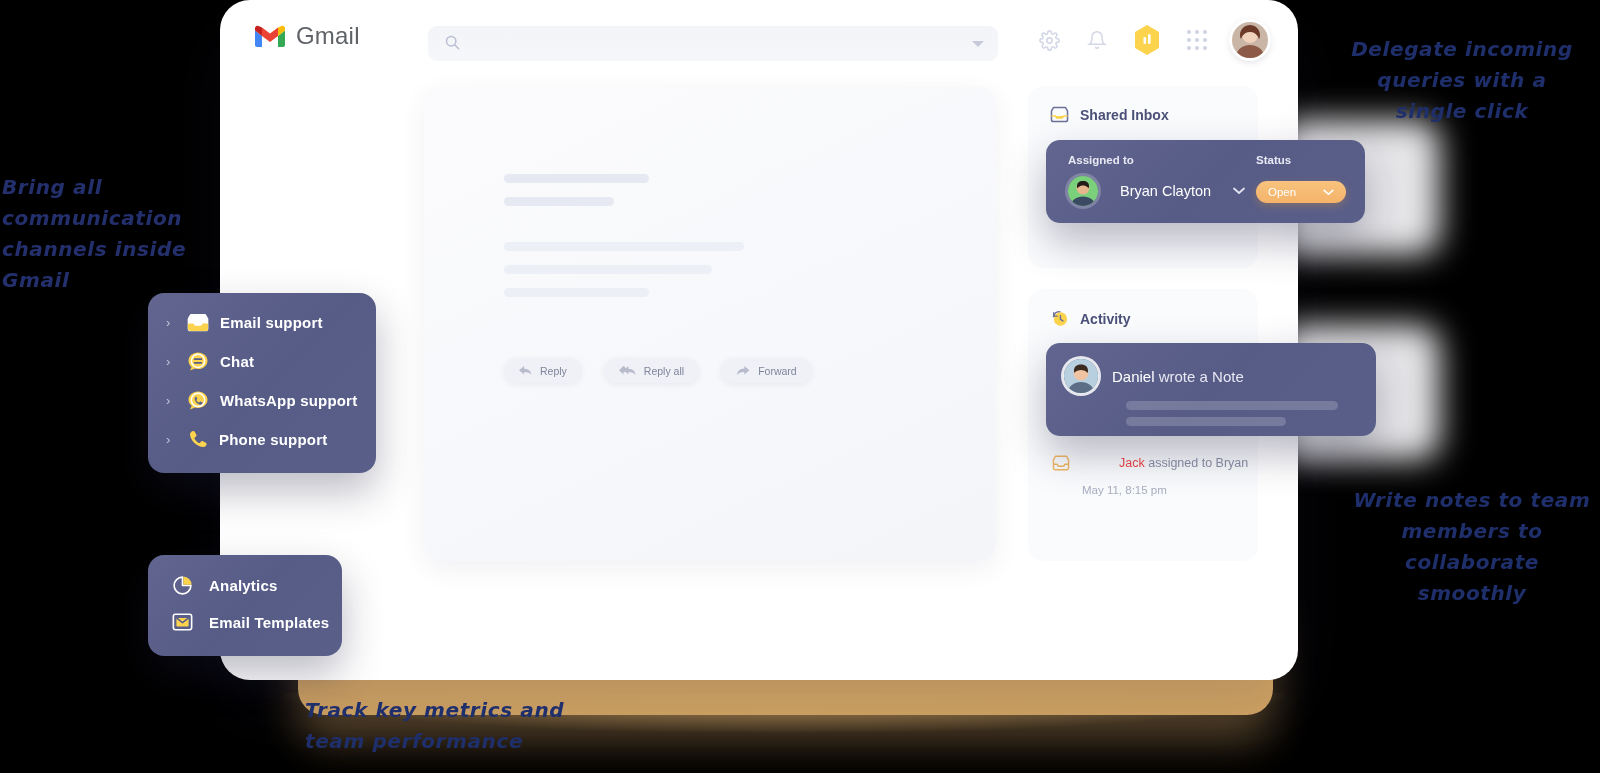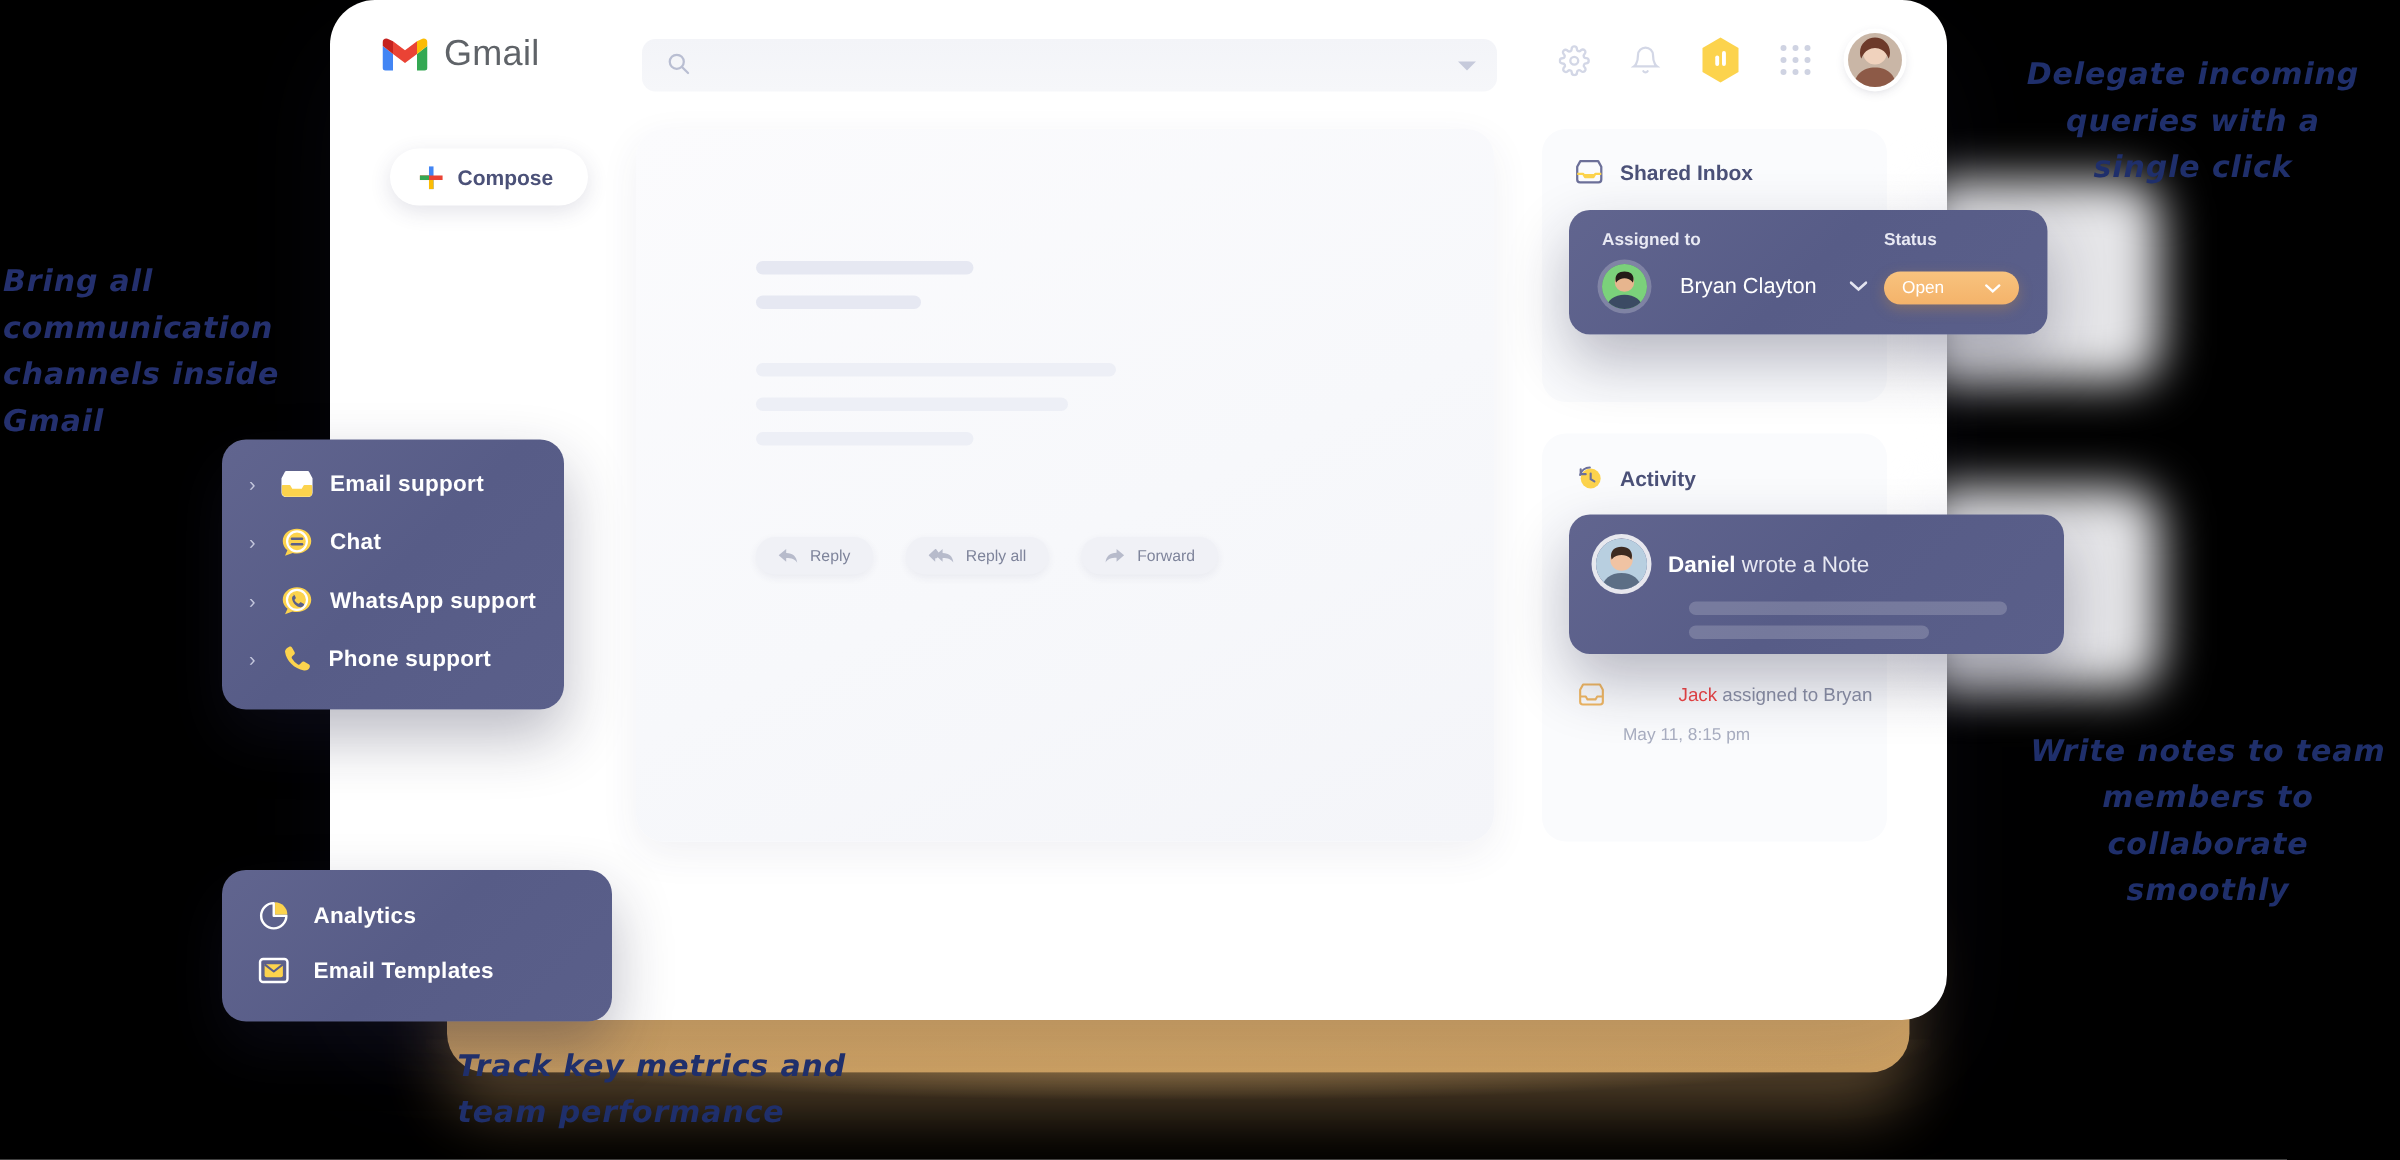--- a/index.html
+++ b/index.html
@@ -97,42 +97,42 @@
                background:linear-gradient(180deg,#f8c37e 0%,#f4b36a 100%);
                display:flex;align-items:center;justify-content:space-between;padding:0 12px;
                box-sizing:border-box;box-shadow:0 3px 9px rgba(200,140,60,.35);}
   .status-pill .s{font-size:11.5px;color:#fff;font-weight:500;}
 
   #note-panel{left:1046px;top:343px;width:330px;height:93px;}
   .note-row{position:absolute;left:18px;top:16px;display:flex;align-items:center;gap:14px;}
   .note-row .av{width:34px;height:34px;border-radius:50%;overflow:hidden;
                 box-shadow:0 0 0 3px rgba(255,255,255,.85);}
   .note-txt{font-size:15px;color:#e7e8f2;}
-  .note-txt b{color:#fff;font-weight:700;text-align:right;}
+  .note-txt b{color:#fff;font-weight:400;text-align:right;}
   .note-bar{position:absolute;height:9px;border-radius:5px;background:rgba(255,255,255,.18);}
 
   
   .act-row{position:absolute;left:832px;top:455px;display:flex;align-items:center;gap:13px;}
   .act-row .txt{font-size:12.5px;color:#8b90a6;}
   .act-row .txt b{color:#ef4444;font-weight:400;margin-left:36px;}
   .act-time{position:absolute;left:862px;top:484px;font-size:11.5px;color:#a9aec1;}
 
   
   .glow{position:absolute;z-index:35;border-radius:22px;
         background:rgba(250,250,253,.92);filter:blur(16px);}
   #glow1{left:1280px;top:120px;width:160px;height:135px;}
   #glow2{left:1280px;top:325px;width:160px;height:135px;}
 
   
   #channels-menu{left:148px;top:293px;width:228px;height:180px;z-index:45;
                  border-radius:16px;}
   .ch-item{position:absolute;display:flex;align-items:center;gap:11px;}
   .ch-chev{color:#c3c6dc;font-size:13px;width:10px;}
   .ch-label{font-size:15px;font-weight:700;color:#fff;letter-spacing:.2px;}
-  #tools-menu{left:148px;top:580px;width:260px;height:101px;z-index:45;border-radius:16px;}
+  #tools-menu{left:148px;top:555px;width:194px;height:101px;z-index:45;border-radius:16px;}
   .tl-item{position:absolute;display:flex;align-items:center;gap:16px;}
   .tl-label{font-size:15px;font-weight:700;color:#fff;letter-spacing:.2px;}
 
   svg{display:block;}
 </style>
 </head>
 <body>
 
 <div class="gold-card"></div>
 
@@ -203,31 +203,20 @@
         <svg width="36" height="36" viewBox="0 0 36 36">
           <rect width="36" height="36" fill="#c9b6a6"></rect>
           <circle cx="18" cy="13" r="8" fill="#f0d2bd"></circle>
           <path d="M4 36c0-8 6-13 14-13s14 5 14 13z" fill="#8d5a47"></path>
           <path d="M8 13c0-6 5-10 10-10s10 4 10 10c0 3-1 4-1 4s-2-7-9-7-9 7-9 7-1-1-1-4z" fill="#6d3a2a"></path>
         </svg>
       </span>
     </div>
   </div>
 
-  <div class="compose">
-    <span>
-      <svg width="17" height="17" viewBox="0 0 18 18">
-        <rect x="7.4" y="1" width="3.2" height="16" fill="#4285f4"></rect>
-        <rect x="1" y="7.4" width="16" height="3.2" fill="#ea4335"></rect>
-        <rect x="1" y="7.4" width="6.4" height="3.2" fill="#34a853"></rect>
-        <rect x="7.4" y="10.6" width="3.2" height="6.4" fill="#fbbc04"></rect>
-      </svg>
-    </span>
-    <span class="compose-label">Compose</span>
-  </div>
 
 
   <div class="mail">
 
     <div class="skel" style="top:88px;">
       <div class="sl" style="width:145px;"></div>
       <div class="sl" style="width:110px;"></div>
       <div style="height:22px;"></div>
       <div class="sl light" style="width:240px;"></div>
       <div class="sl light" style="width:208px;"></div>

